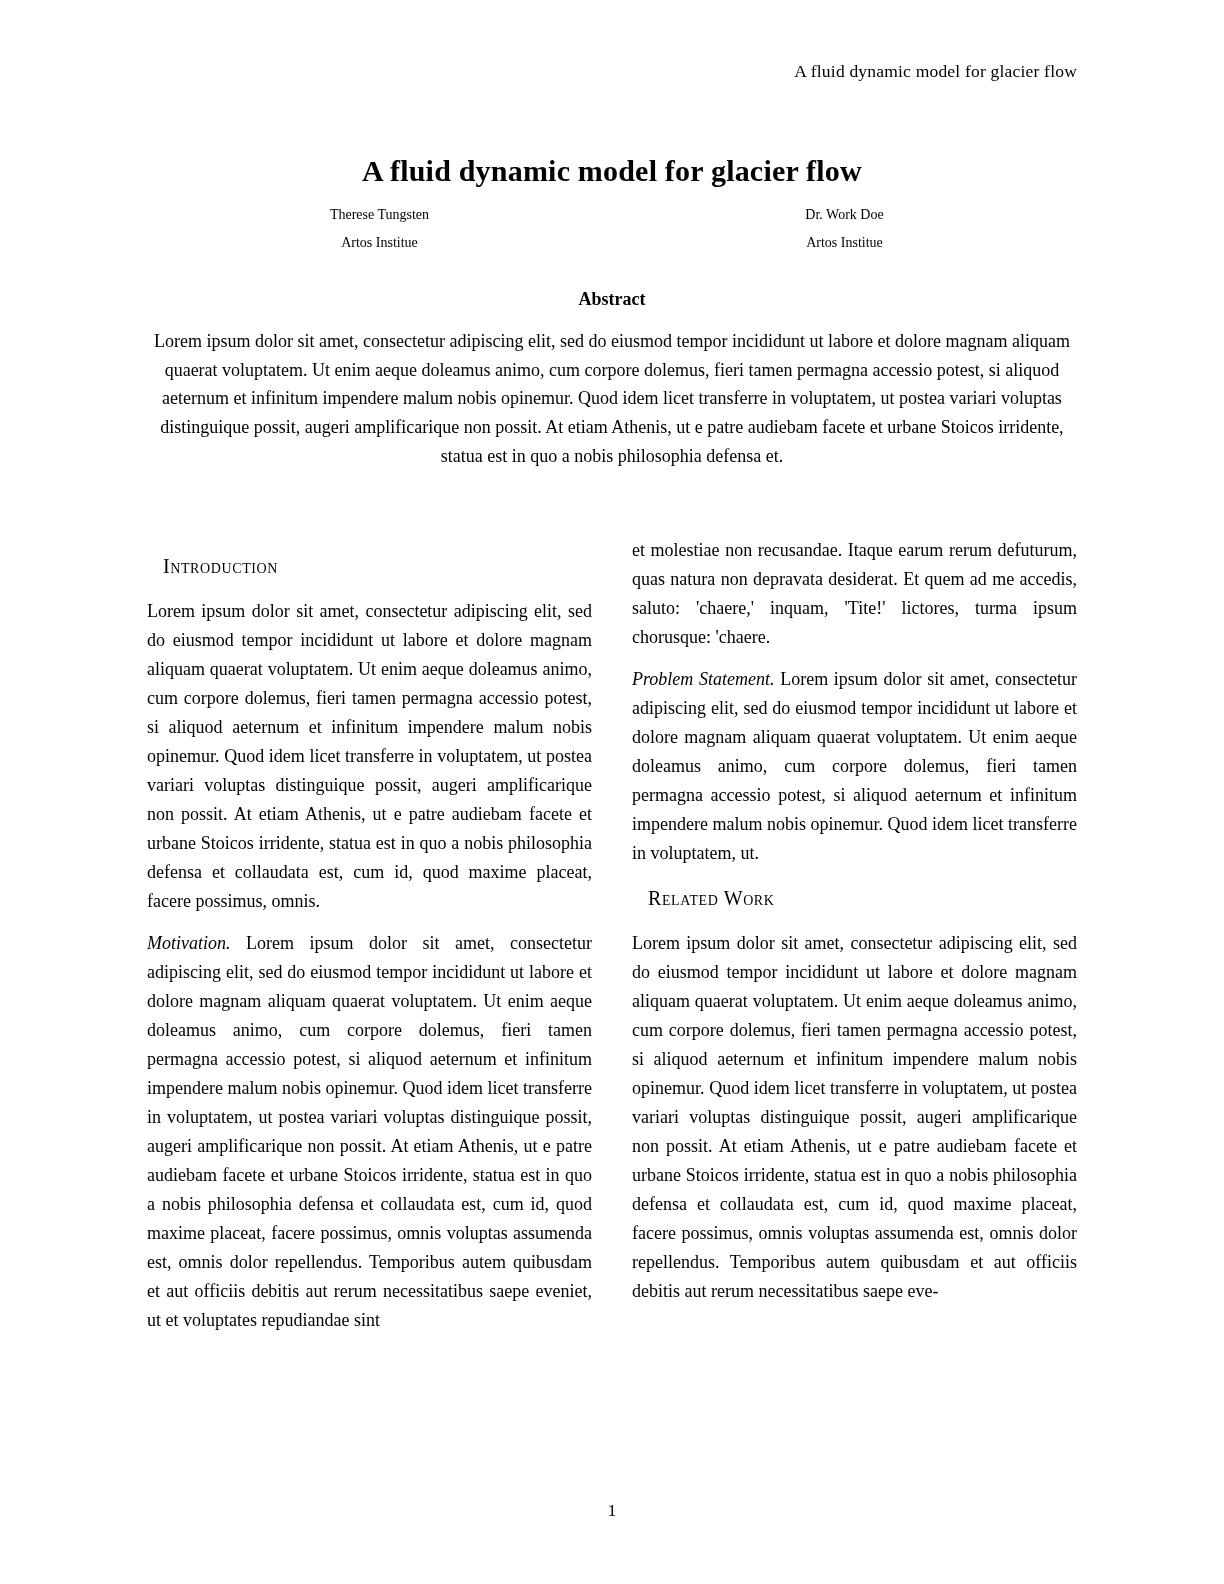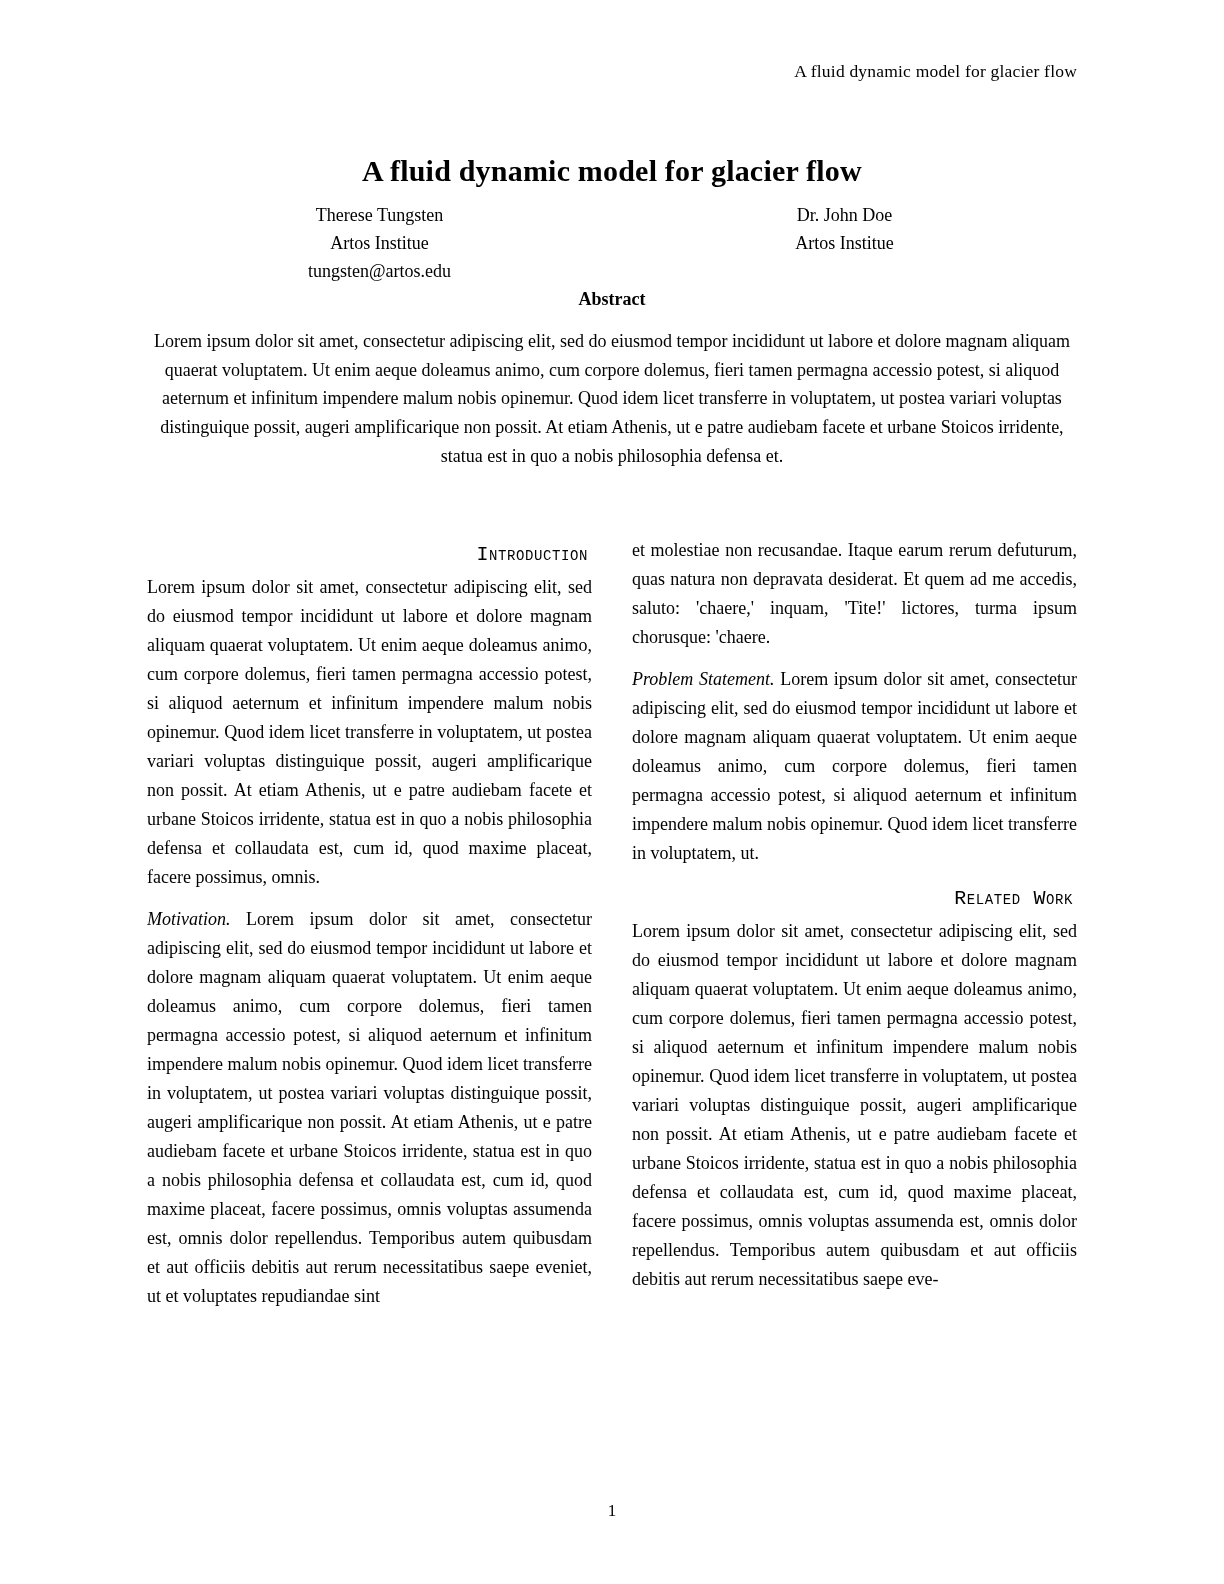--- a/index.html
+++ b/index.html
@@ -38,21 +38,21 @@
     position: absolute;
     top: 201px;
     left: 147px;
     width: 930px;
     display: flex;
     flex-direction: row;
   }
   .author {
     width: 50%;
     text-align: center;
-    font-size: 18px;
+    font-size: 14px;
     line-height: 28px;
   }
   .abstract-heading {
     position: absolute;
     top: 289px;
     left: 0;
     width: 100%;
     text-align: center;
     font-size: 18px;
     font-weight: bold;
@@ -76,24 +76,23 @@
     font-size: 18px;
     line-height: 29px;
   }
   .column-left  { left: 147px; }
   .column-right { left: 632px; }
   .section-heading {
     font-size: 20px;
     font-weight: normal;
     font-variant: small-caps;
     letter-spacing: 0.6px;
-    text-align: right;
+    text-align: left;
     line-height: 29px;
-    margin: 4px;
-    font-family: Liberation Mono, monospace;
+    margin: 16px;
   }
   .section-heading.spaced-above { margin-top: 16px; }
   .column p { margin: 0 0 13px 0; }
   .lead-in { font-style: italic; margin-top: 36px; }
   .page-number {
     position: absolute;
     top: 1501px;
     left: 0;
     width: 100%;
     text-align: center;
@@ -106,24 +105,23 @@
 <div class="page">
 
   <div class="running-header">A fluid dynamic model for glacier flow</div>
 
   <h1 class="paper-title">A fluid dynamic model for glacier flow</h1>
 
   <div class="authors">
     <div class="author">
       <div>Therese Tungsten</div>
       <div>Artos Institue</div>
-      <div>tungsten@artos.edu</div>
     </div>
     <div class="author">
-      <div>Dr. John Doe</div>
+      <div>Dr. Work Doe</div>
       <div>Artos Institue</div>
     </div>
   </div>
 
   <div class="abstract-heading">Abstract</div>
 
   <div class="abstract-text">Lorem ipsum dolor sit amet, consectetur adipiscing elit, sed do eiusmod tempor incididunt ut labore et dolore magnam aliquam quaerat voluptatem. Ut enim aeque doleamus animo, cum corpore dolemus, fieri tamen permagna accessio potest, si aliquod aeternum et infinitum impendere malum nobis opinemur. Quod idem licet transferre in voluptatem, ut postea variari voluptas distinguique possit, augeri amplificarique non possit. At etiam Athenis, ut e patre audiebam facete et urbane Stoicos irridente, statua est in quo a nobis philosophia defensa et.</div>
 
   <div class="column column-left">
     <h2 class="section-heading">Introduction</h2>

